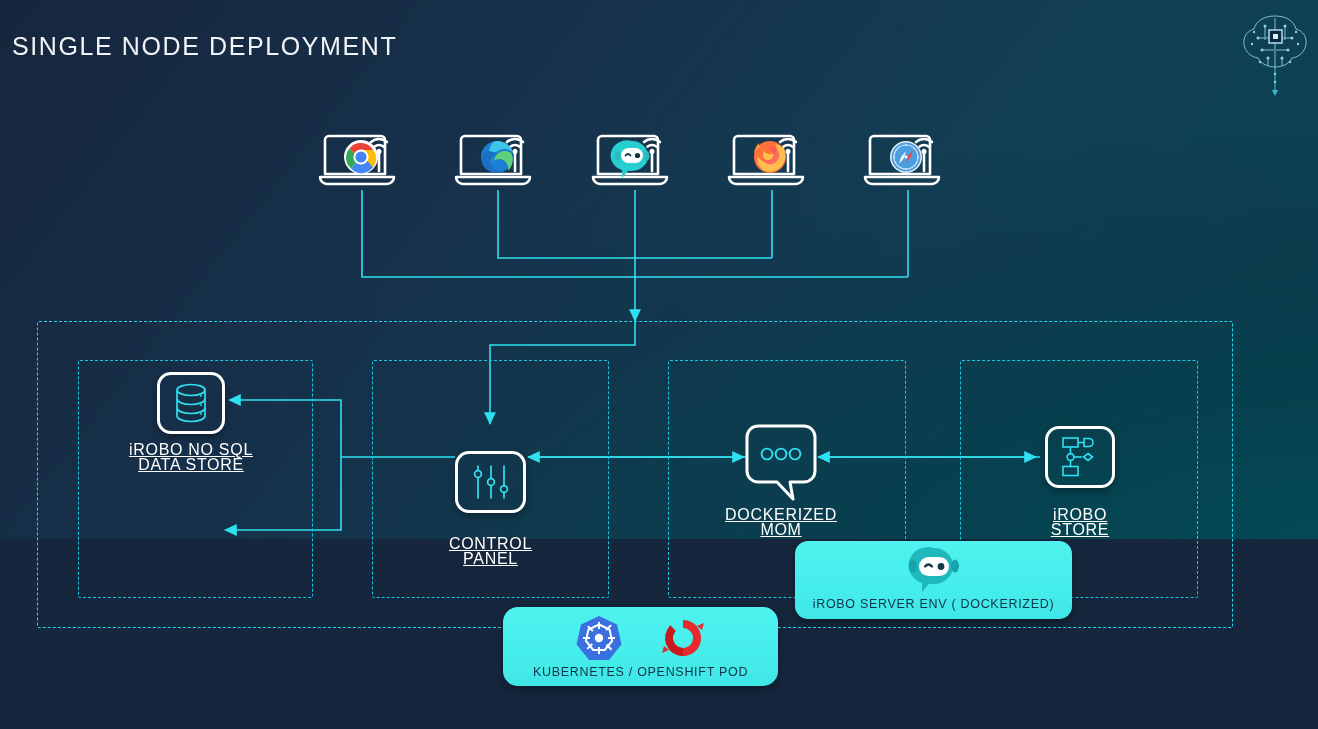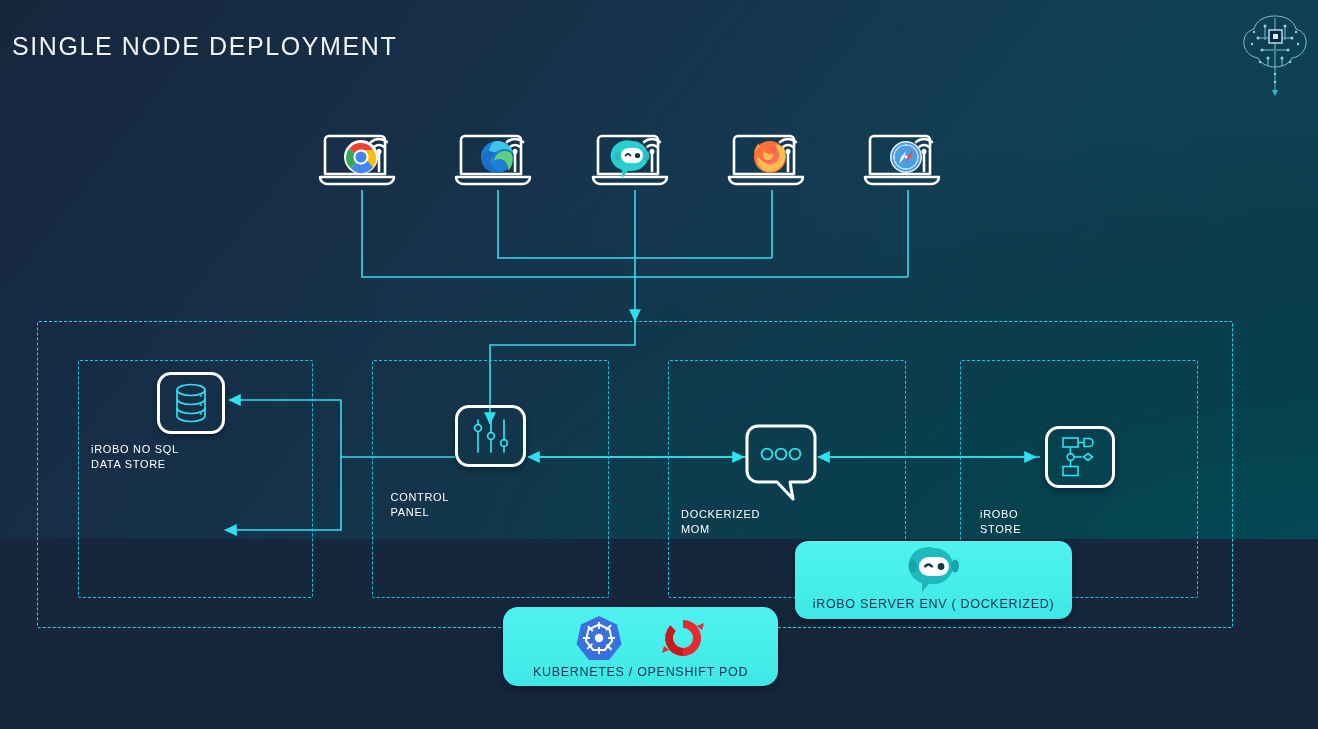--- a/index.html
+++ b/index.html
@@ -44,22 +44,22 @@
   .node{position:absolute;}
   .node-box{
     border:3px solid #ffffff;border-radius:14px;
     box-sizing:border-box;
     display:flex;align-items:center;justify-content:center;
     box-shadow:0 3px 7px rgba(0,0,0,0.35);
     background:transparent;
   }
   .node-label{
     position:absolute;left:50%;transform:translateX(-50%);
-    color:#ffffff;font-size:11px;
-    letter-spacing:0.7px;line-height:15px;white-space:pre;
+    text-align:center;color:#ffffff;font-size:16px;
+    letter-spacing:0.7px;line-height:15px;white-space:pre;text-decoration:underline;
   }
 
   
   .callout{
     border-radius:13px;
     background:linear-gradient(180deg,#4ff2ef 0%,#46eeeb 55%,#3fe6e6 100%);
     box-shadow:0 4px 10px rgba(0,0,0,0.3);
     box-sizing:border-box;
     display:flex;flex-direction:column;align-items:center;
   }
@@ -262,21 +262,21 @@
             <circle cx="31" cy="24" r="0.9"></circle>
             <circle cx="31" cy="33" r="0.9"></circle>
           </g>
       </svg>
     </div>
     <div class="node-label" style="top:70px;width:200px;">iROBO NO SQL
 DATA STORE</div>
   </div>
 
 
-  <div class="node" style="left:455px;top:405px;">
+  <div class="node" style="left:455px;top:451px;">
     <div class="node-box" style="width:71px;height:62px;">
       <svg width="44" height="40" viewBox="0 0 44 40">
         <g stroke="#2fe0f0" stroke-width="1.7" fill="none" stroke-linecap="round">
           <path d="M9 4v32M22 4v32M35 4v32"></path>
           <circle cx="9" cy="12" r="3.4" fill="#17374a"></circle>
           <circle cx="22" cy="20" r="3.4" fill="#17374a"></circle>
           <circle cx="35" cy="27" r="3.4" fill="#17374a"></circle>
         </g>
       </svg>
     </div>

